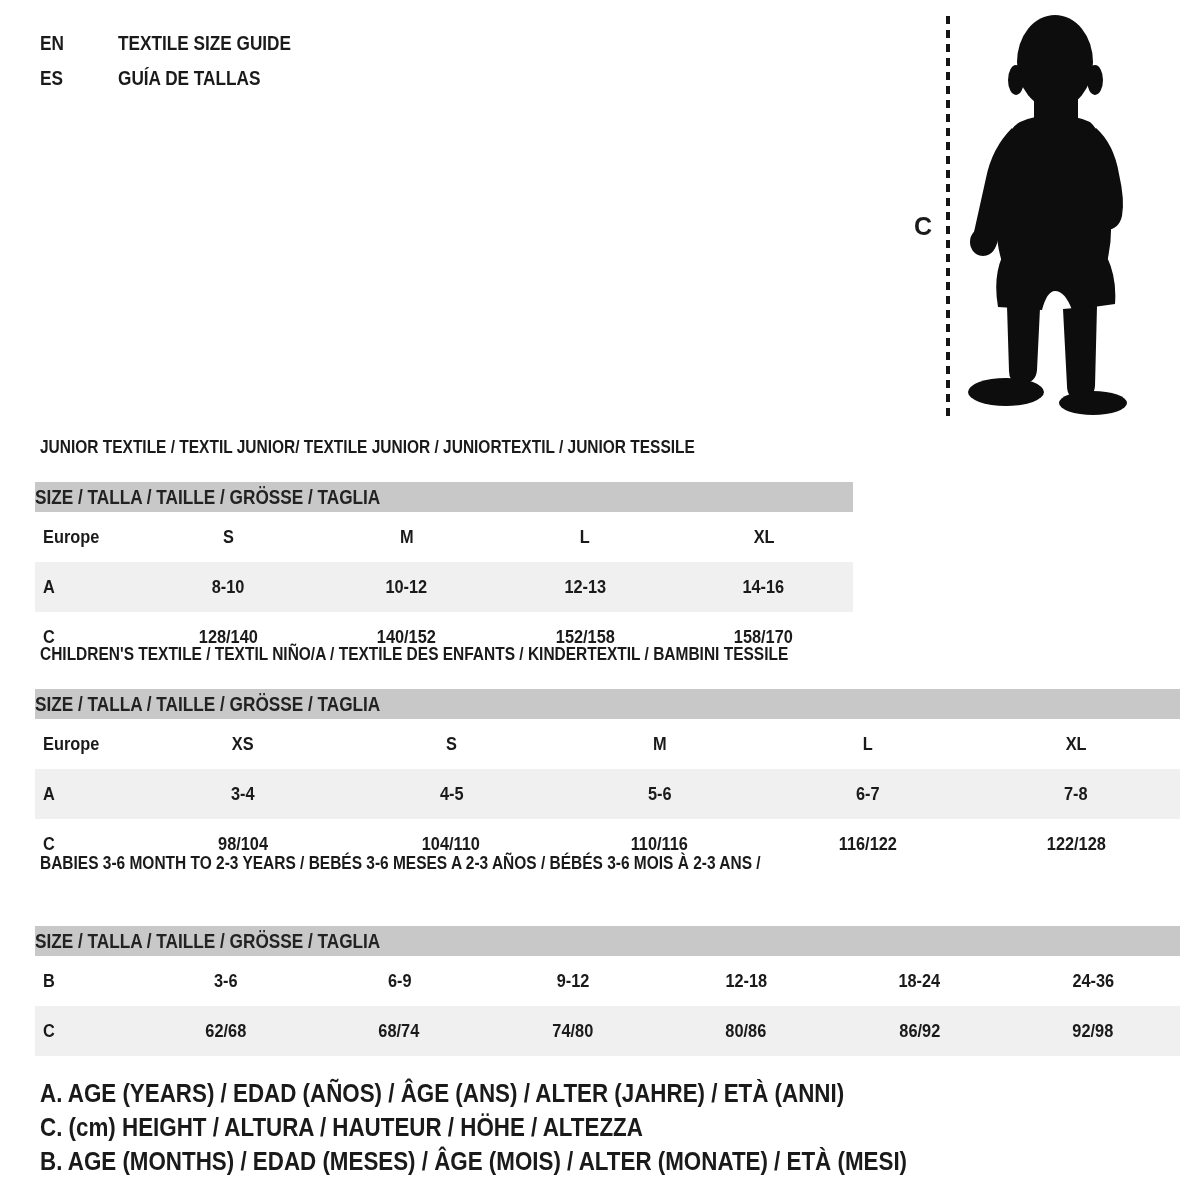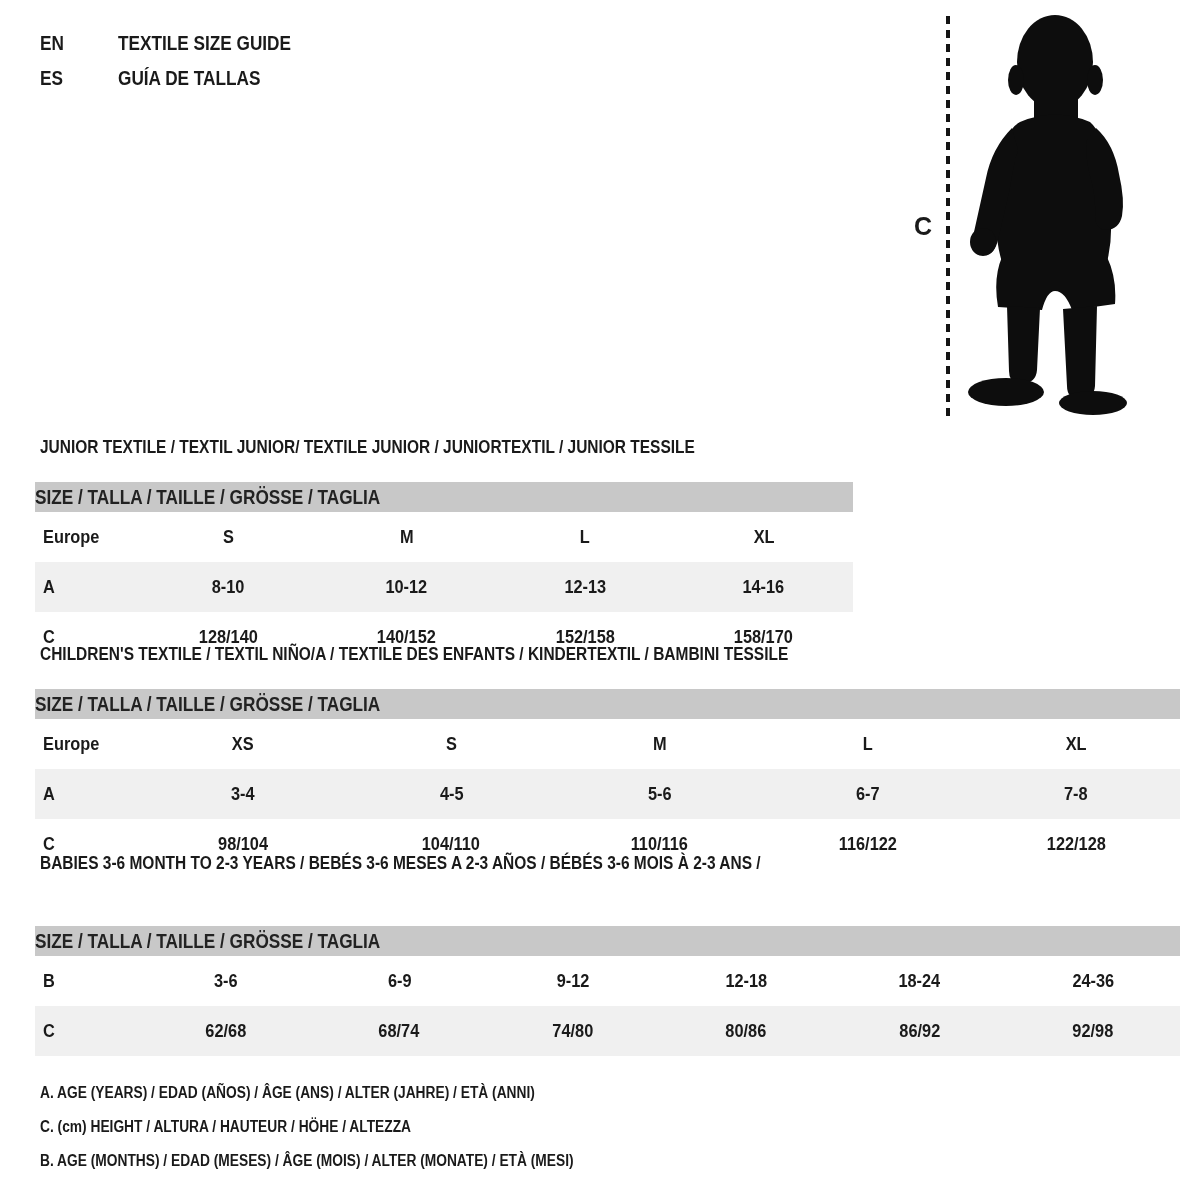--- a/index.html
+++ b/index.html
@@ -31,21 +31,21 @@
   .t-row { display:grid; height:50px; align-items:center; font-size:19px; }
   .t-label { padding-left:8px; text-align:left; }
   .t-cell { text-align:center; }
 
   #title-junior   { top:431px; }
   #title-children { top:638px; }
   #title-babies   { top:847px; }
 
   
   .legend { position:absolute; left:40px; top:1076px; }
-  .legend-line { height:34px; display:flex; align-items:center; font-size:16px; }
+  .legend-line { height:34px; display:flex; align-items:center; font-size:26px; }
 </style>
 </head>
 <body>
 
 <div class="lang-list">
   <div class="lang-row">
     <span class="lang-code cond">EN</span>
     <span class="cond">TEXTILE SIZE GUIDE</span>
   </div>
 

